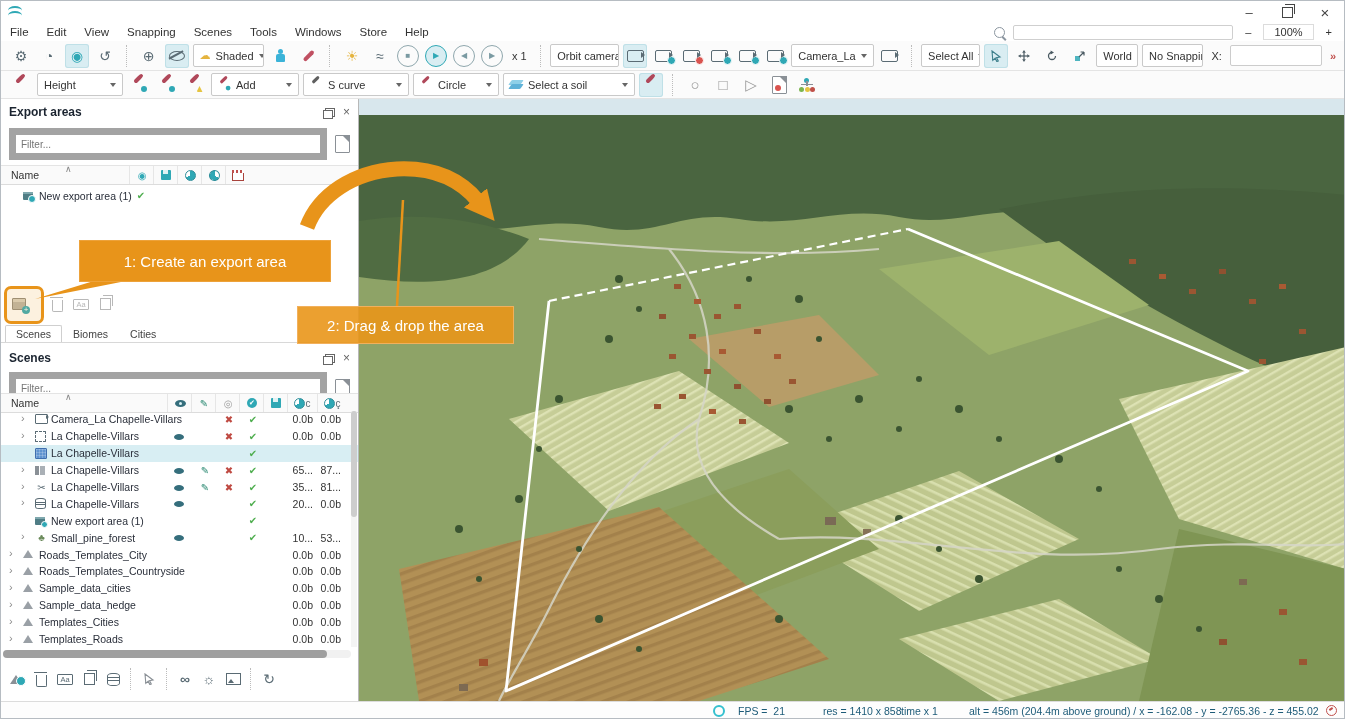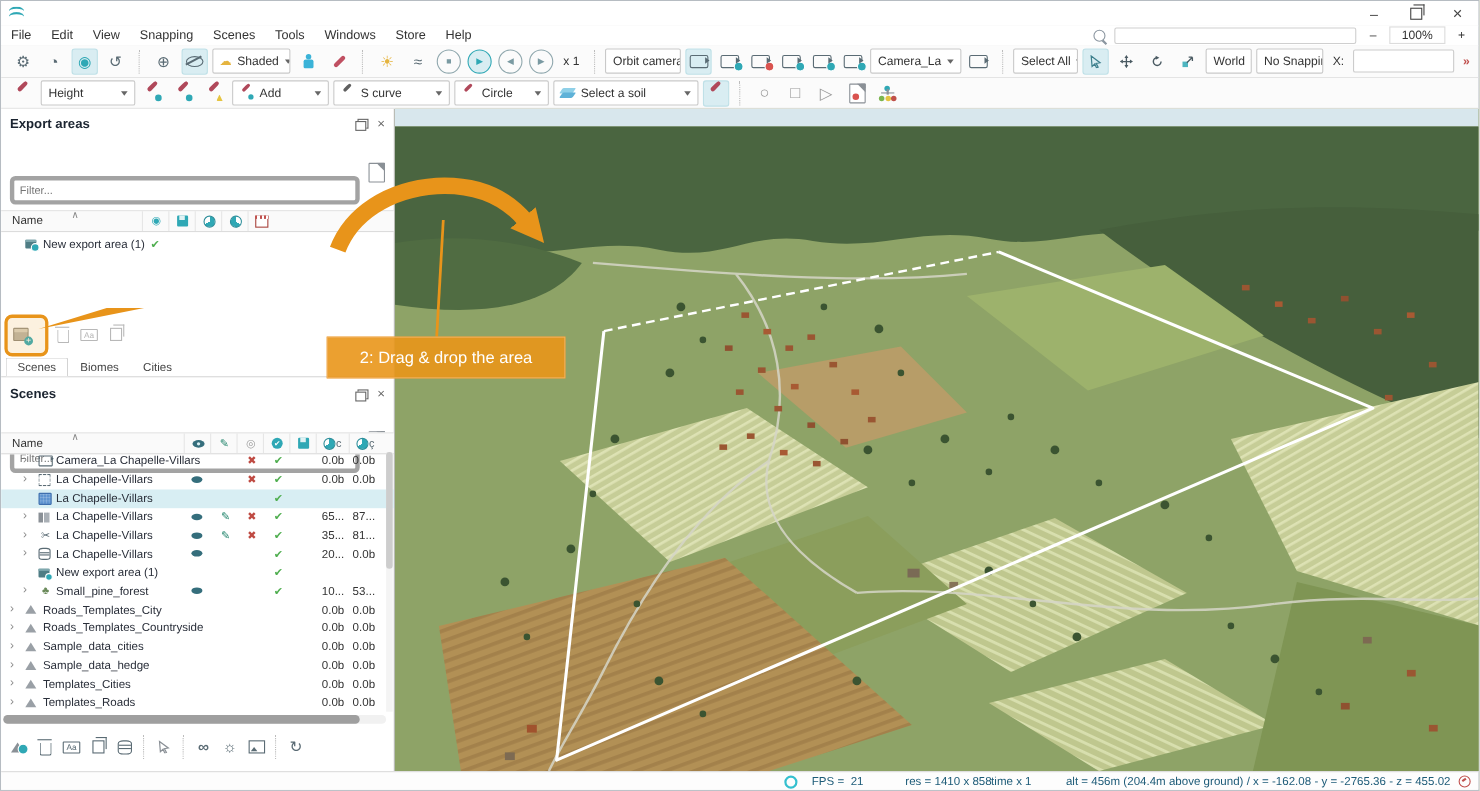--- a/index.html
+++ b/index.html
@@ -113,21 +113,21 @@
        background:repeating-linear-gradient(90deg,#c0504d 0 2px,#fff 2px 4px);}
   
   #leftpanel{position:absolute;left:0;top:98px;width:358px;height:602px;background:#fff;
        border-right:1px solid #b8b8b8;box-sizing:border-box;font-size:10.5px;}
   .panel-head{height:22px;display:flex;align-items:center;padding:2px 8px 0 8px;}
   .panel-title{font-size:12px;font-weight:bold;color:#1b2430;}
   .panel-btns{margin-left:auto;display:flex;gap:8px;align-items:center;color:#666;}
   .ic-float{width:8px;height:7px;border:1.2px solid #666;position:relative;}
   .ic-float::before{content:"";position:absolute;left:-3px;bottom:-3px;width:8px;height:7px;border:1.2px solid #666;background:#fff;}
   .filter-row{display:flex;align-items:center;gap:8px;padding:5px 8px;}
-  .filter-input{flex:1;height:18px;border:4px solid #a3a3a3;border-radius:5px;font-size:10px;padding:0 5px;color:#555;margin-top:32px;}
+  .filter-input{flex:1;height:18px;border:7px solid #a3a3a3;border-radius:0;font-size:10px;padding:0 5px;color:#555;}
   .thead{position:relative;height:18px;background:#fafafa;border-top:1px solid #e4e4e4;border-bottom:1px solid #dcdcdc;}
   .thead .name{position:absolute;left:10px;top:3px;color:#333;}
   .thead .sort{position:absolute;left:64px;top:-2px;color:#888;font-size:9px;}
   .hcell{position:absolute;top:0;width:24px;height:100%;border-left:1px solid #e6e6e6;
        display:flex;align-items:center;justify-content:center;gap:1px;color:#5a6b74;font-size:10px;}
   
   .erow{position:relative;height:17px;display:flex;align-items:center;}
   .ic-exparea{width:10px;height:8px;background:#4f7d85;border-radius:1px;position:relative;margin-left:22px;}
   .ic-exparea::before{content:"";position:absolute;left:0;right:0;top:0;height:2.5px;background:#7fa8ae;}
   .ic-exparea::after{content:"";position:absolute;right:-3px;bottom:-3px;width:6px;height:6px;border-radius:50%;background:#2fa8b5;border:1px solid #fff;}
@@ -862,20 +862,21 @@
   <svg id="overlay-svg">
     <defs>
       <marker id="ah" viewBox="0 0 6 6" refX="0.8" refY="3" markerWidth="2" markerHeight="2" orient="auto">
         <path d="M0,0 L6,3 L0,6 Z" fill="#e8941a"></path>
       </marker>
     </defs>
     <polygon points="96,279 130,279 34,298" fill="#e8941a"></polygon>
     <path d="M 306 226 C 318 194 352 171 396 168 C 437 166 462 182 477 200" fill="none" stroke="#e8941a" stroke-width="15" marker-end="url(#ah)"></path>
     <path d="M 402 199 L 396 305" stroke="#e8941a" stroke-width="2.5"></path>
   </svg>
+  <div id="callout1" class="callout">1: Create an export area</div>
   <div id="callout2" class="callout">2: Drag &amp; drop the area</div>
   <div id="add-highlight"></div>
 
   <div id="statusbar">
     <span id="st-ind"></span>
     <span style="left:737px">FPS =  21</span>
     <span style="left:822px">res = 1410 x 858</span>
     <span style="left:900px">time x 1</span>
     <span style="left:968px">alt = 456m (204.4m above ground) / x = -162.08 - y = -2765.36 - z = 455.02</span>
     <span id="st-icon"></span>

